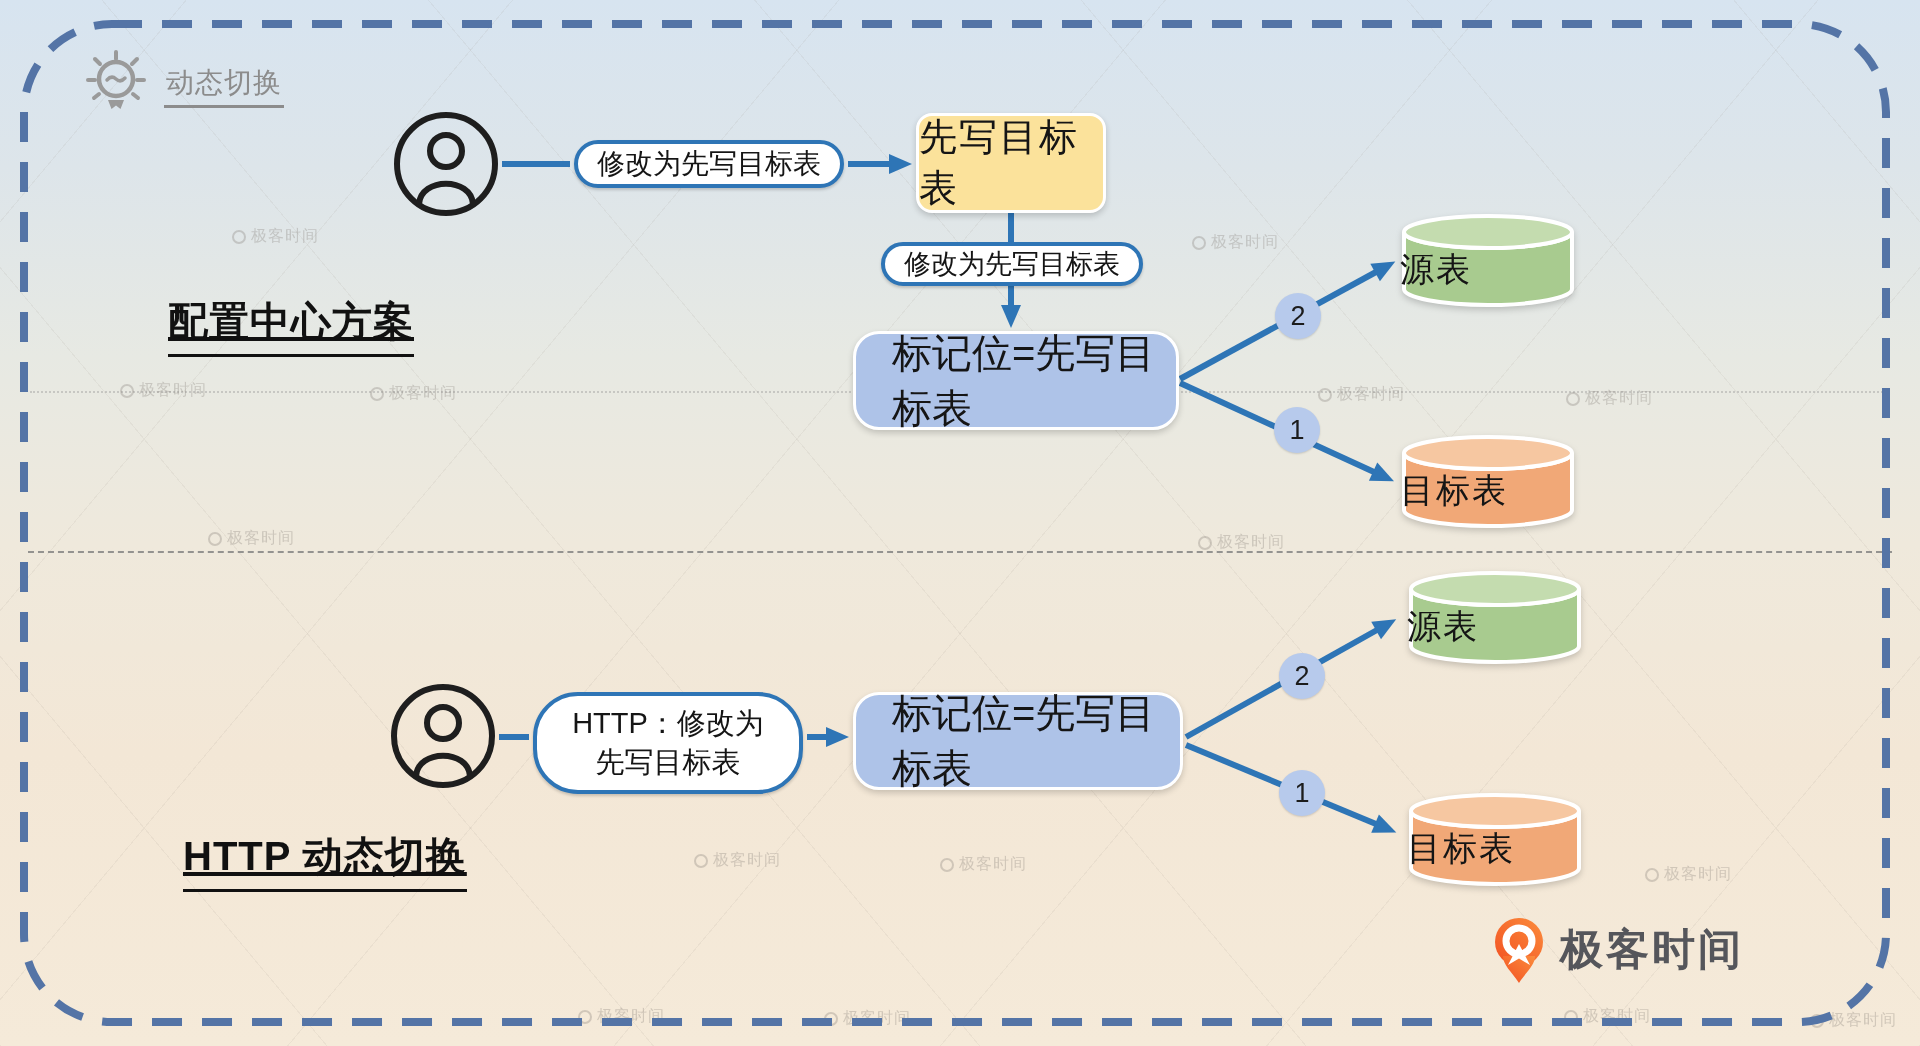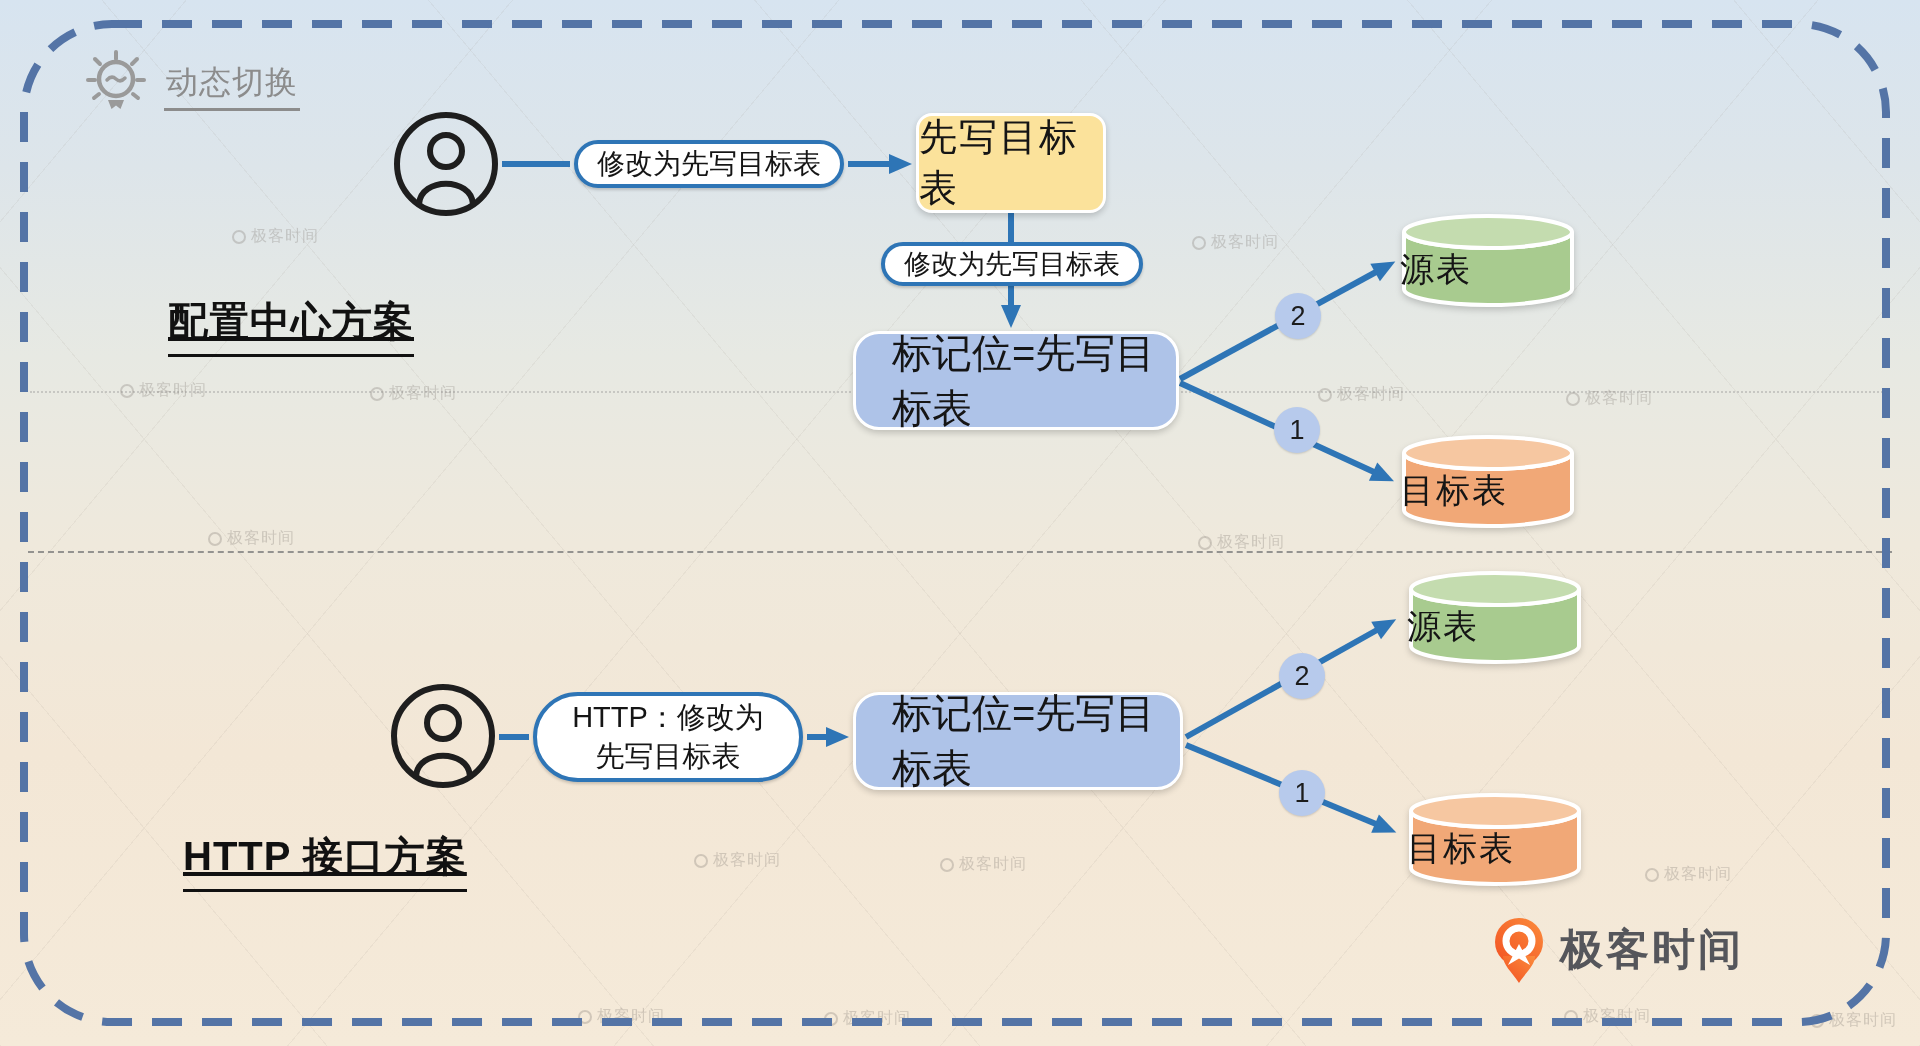--- a/index.html
+++ b/index.html
@@ -12,21 +12,21 @@
   #stage::before{
     content:"";position:absolute;inset:0;pointer-events:none;
     background-image:
       repeating-linear-gradient(50deg, rgba(150,140,130,0.10) 0 1px, transparent 1px 250px),
       repeating-linear-gradient(-50deg, rgba(150,140,130,0.10) 0 1px, transparent 1px 250px);
   }
   .abs{position:absolute;}
   svg{display:block;}
   
   .hdr{left:80px;top:46px;display:flex;align-items:center;gap:12px;}
-  .hdr-title{font-size:32px;color:#8c8c8c;border-bottom:3px solid #8c8c8c;padding:0 2px 3px 2px;letter-spacing:1px;text-align:center;}
+  .hdr-title{font-size:28px;color:#8c8c8c;border-bottom:3px solid #8c8c8c;padding:0 2px 3px 2px;letter-spacing:1px;text-align:center;}
   
   .sec-label{font-size:40px;font-weight:bold;color:#111;border-bottom:3px solid #111;padding-bottom:5px;letter-spacing:1px;text-decoration:underline;}
   
   .pill{background:#fff;border:4px solid #2e75b6;border-radius:26px;display:flex;align-items:center;justify-content:center;
         color:#151515;box-shadow:0 2px 3px rgba(0,0,0,0.18);text-align:center;}
   
   .box{border:3px solid #fff;border-radius:16px;display:flex;align-items:center;justify-content:center;
        color:#151515;box-shadow:0 3px 6px rgba(0,0,0,0.18);}
   .box-config{background:#fbe29b;font-size:38px;letter-spacing:2px;}
   .box-flag{background:#aec3e8;border-radius:26px;font-size:40px;padding-left:36px;}
@@ -183,29 +183,29 @@
   </div>
 
   <div class="abs" style="left:1400px;top:432px;width:176px;height:101px;">
     <svg class="cyl" width="176" height="101" viewBox="0 0 176 101">
       <path d="M4,21 L4,78 A84,16 0 0 0 172,78 L172,21 A84,16 0 0 1 4,21 Z" fill="#f1a877" stroke="#fff" stroke-width="4"></path>
       <ellipse cx="88" cy="21" rx="84" ry="16" fill="#f6c7a1" stroke="#fff" stroke-width="4"></ellipse>
     </svg>
     <div class="cyl-label">目标表</div>
   </div>
 
-  <div class="abs sec-label" style="left:183px;top:829px;">HTTP 接口方案</div>
+  <div class="abs sec-label" style="left:183px;top:829px;">HTTP 动态切换</div>
 
   <svg class="abs" style="left:389px;top:682px;" width="108" height="108" viewBox="0 0 108 108">
     <circle cx="54" cy="54" r="49" fill="none" stroke="#1e1e1e" stroke-width="6"></circle>
     <circle cx="54" cy="41" r="16" fill="none" stroke="#1e1e1e" stroke-width="6"></circle>
     <path d="M27,94 C29,67 79,67 81,94" fill="none" stroke="#1e1e1e" stroke-width="6" stroke-linecap="round"></path>
   </svg>
 
-  <div class="abs pill" style="left:533px;top:692px;width:270px;height:90px;font-size:29px;border-radius:45px;flex-direction:column;line-height:1.35;">
+  <div class="abs pill" style="left:533px;top:692px;width:270px;height:102px;font-size:29px;border-radius:45px;flex-direction:column;line-height:1.35;">
     <span>HTTP：修改为</span>
     <span>先写目标表</span>
   </div>
 
   <div class="abs box box-flag" style="left:853px;top:692px;width:330px;height:98px;">标记位=先写目标表</div>
 
   <div class="abs ncirc" style="left:1279px;top:653px;">2</div>
   <div class="abs ncirc" style="left:1279px;top:770px;">1</div>
 
   <div class="abs" style="left:1407px;top:568px;width:176px;height:101px;">

